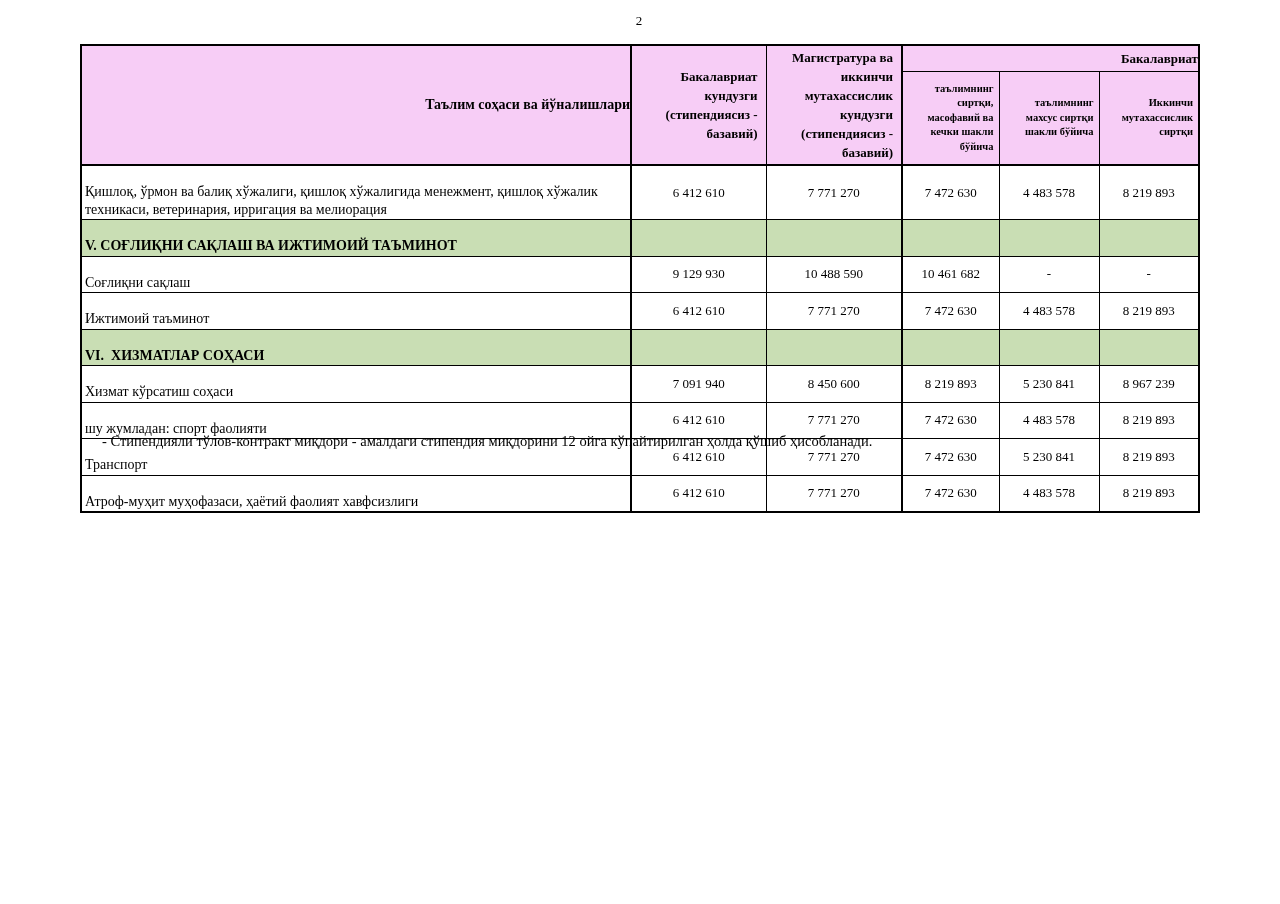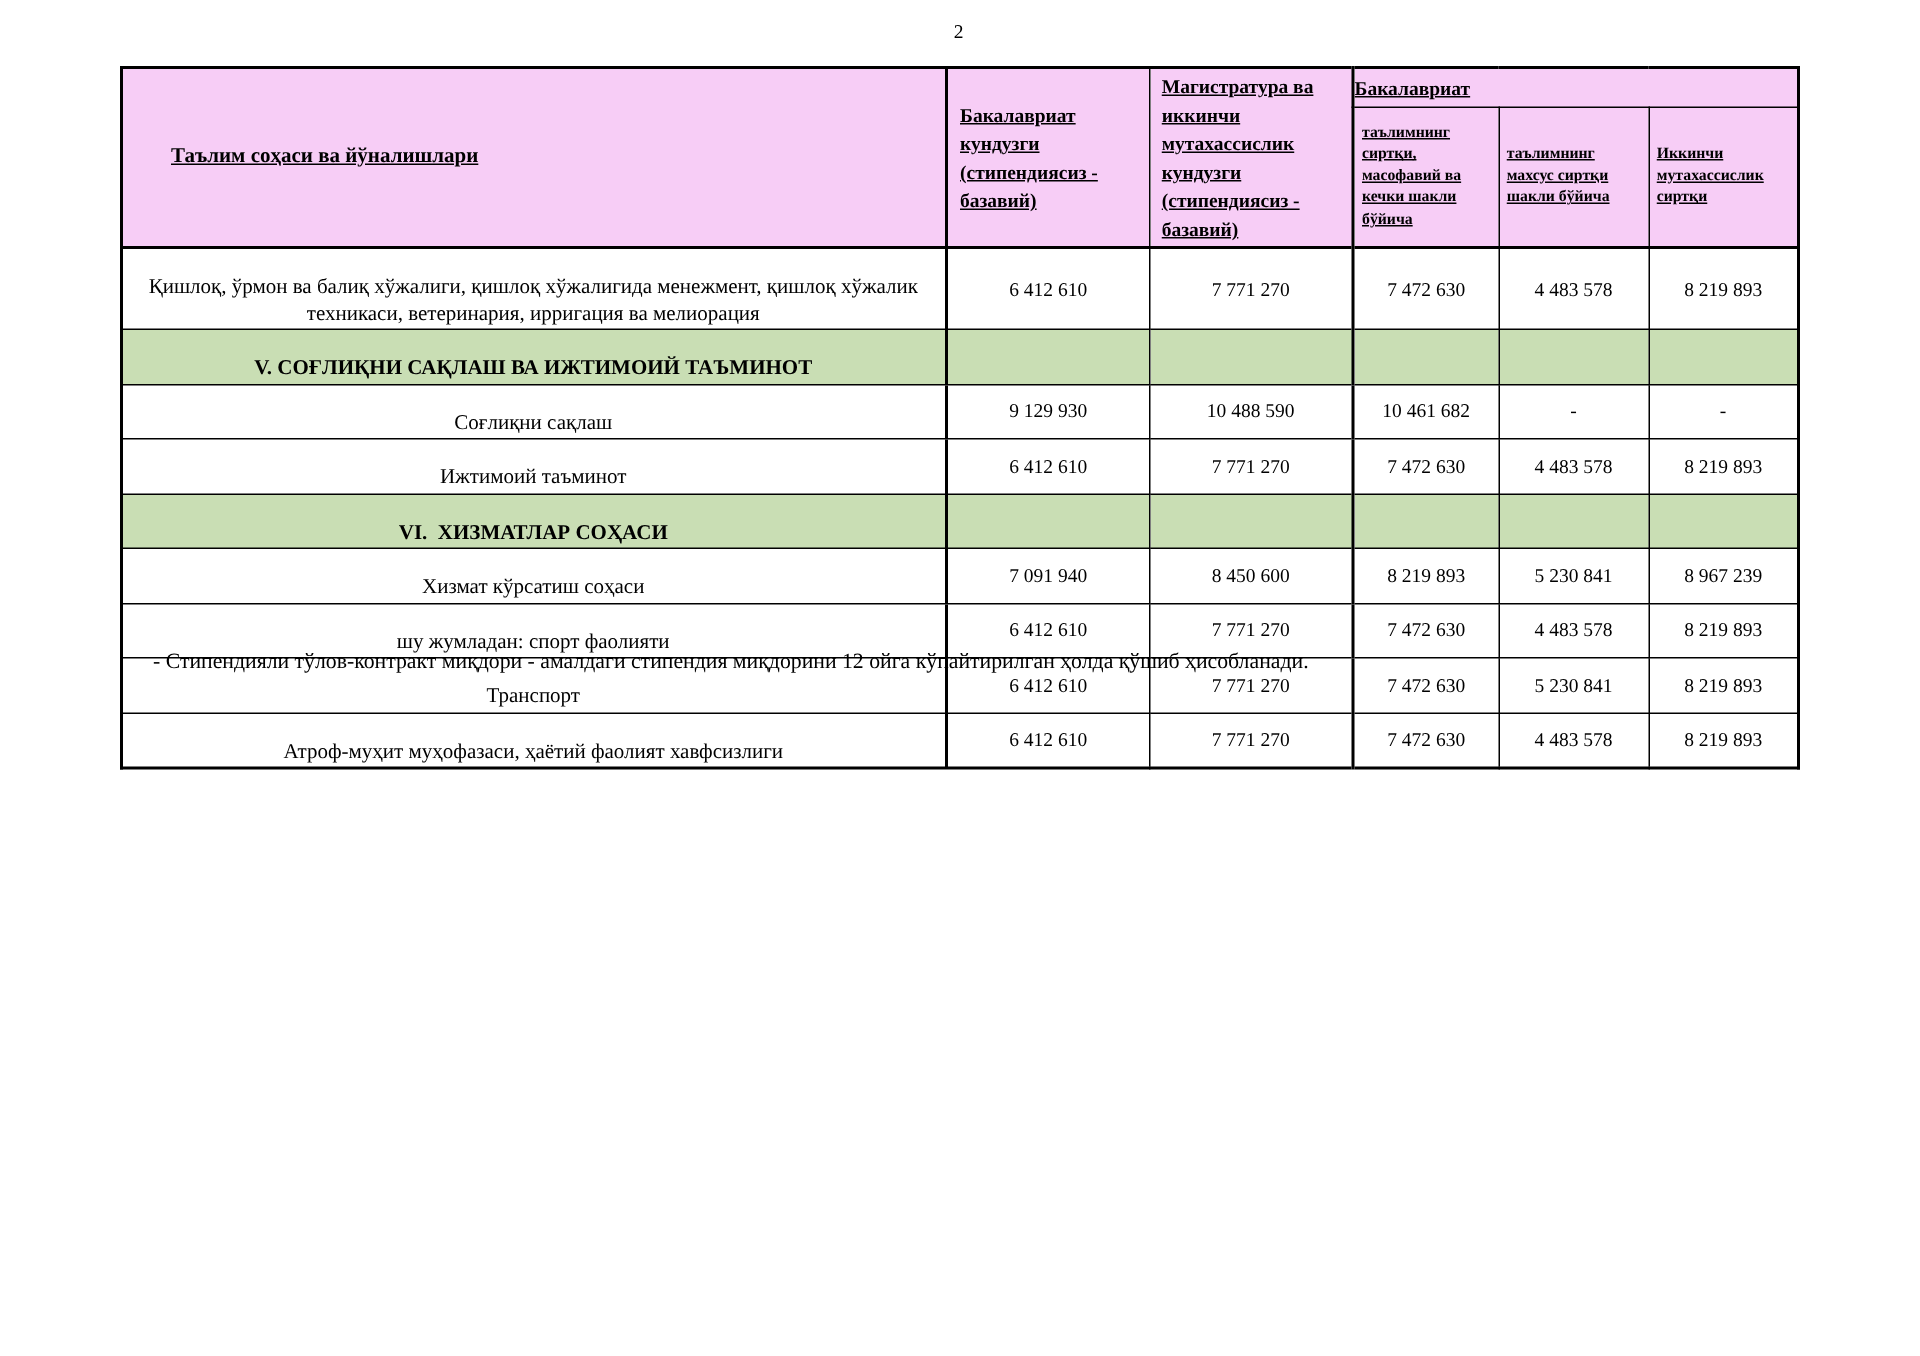--- a/index.html
+++ b/index.html
@@ -35,36 +35,35 @@
   }
   .tuition-table th, .tuition-table td {
     border: 1px solid #000;
     overflow: hidden;
     padding: 0;
   }
   thead { border-bottom: 2px solid #000; }
   thead th {
     background: var(--pink, #f7cdf6);
     font-weight: bold;
-    text-align: left;
+    text-align: right;
     vertical-align: middle;
-    text-decoration: underline;
   }
   tr.hrow1 { height: 26px; }
   tr.hrow2 { height: 90px; }
   th.field-h   { font-size: 14px; border-right-width: 2px; padding-left: 32px; }
   th.num-h     { font-size: 13px; line-height: 19px; padding: 2px 8px; }
   th.master-h  { border-right-width: 2px; }
   th.group-h   { font-size: 13px; margin-left: 26px; }
   th.sub-h     { font-size: 10.5px; line-height: 14.5px; padding: 2px 5px; }
 
   tbody tr { height: 23px; }
   tbody tr.section { height: 22px; }
   tbody td.label {
-    text-align: center;
+    text-align: left;
     vertical-align: middle;
     font-size: 14px;
     padding: 17px 4px 1px 3px;
     border-right-width: 2px;
     line-height: 17.5px;
   }
   tbody td.num {
     text-align: center;
     vertical-align: middle;
     font-size: 13px;

